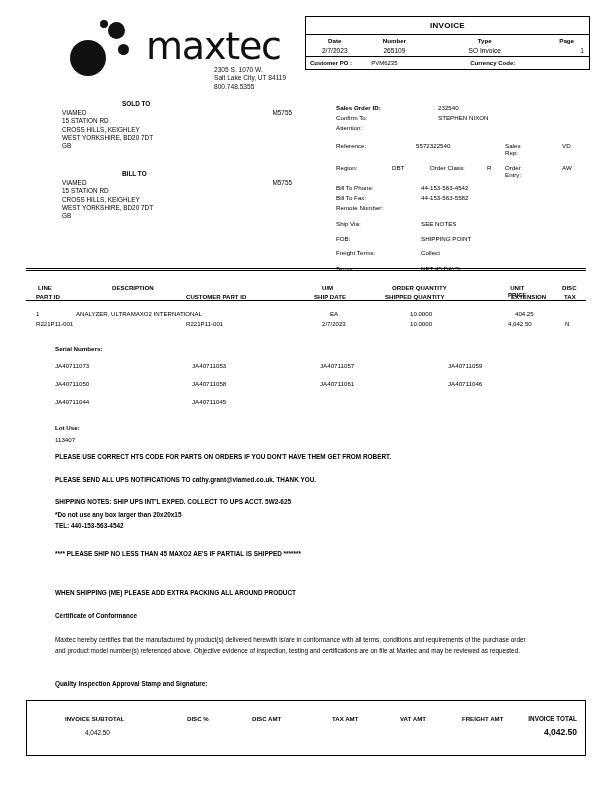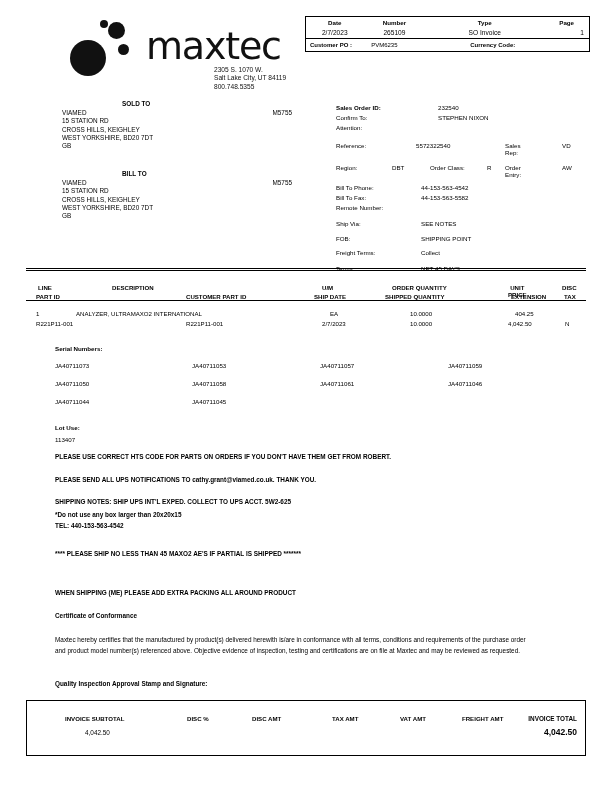--- a/index.html
+++ b/index.html
@@ -248,20 +248,21 @@
     </div>
     <div class="logo-word">maxtec</div>
     <div class="logo-addr">
       <div>2305 S. 1070 W.</div>
       <div>Salt Lake City, UT 84119</div>
       <div>800.748.5355</div>
     </div>
   </div>
 
   <div class="inv-box">
+    <div class="inv-title">INVOICE</div>
     <div class="inv-grid">
       <div class="inv-col c1">
         <div class="inv-head">Date</div>
         <div class="inv-val">2/7/2023</div>
       </div>
       <div class="inv-col c2">
         <div class="inv-head">Number</div>
         <div class="inv-val">265109</div>
       </div>
       <div class="inv-col c3">

